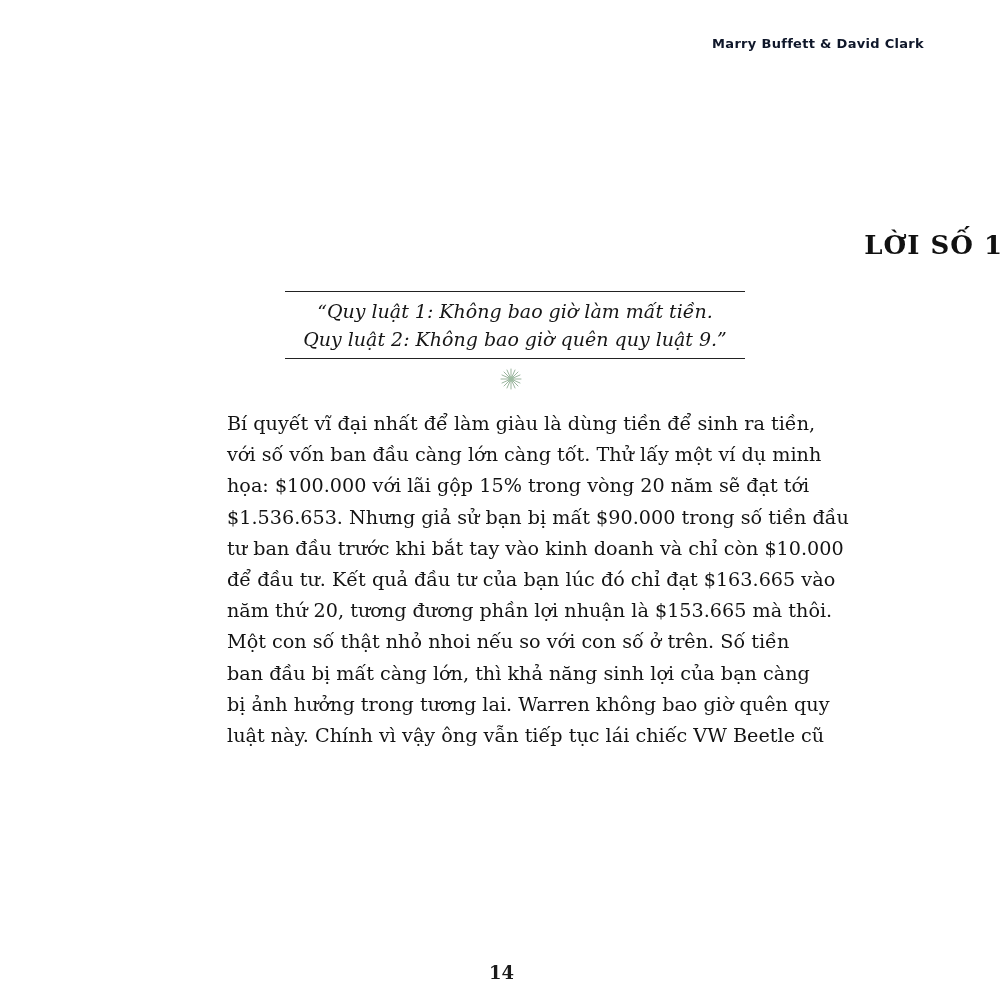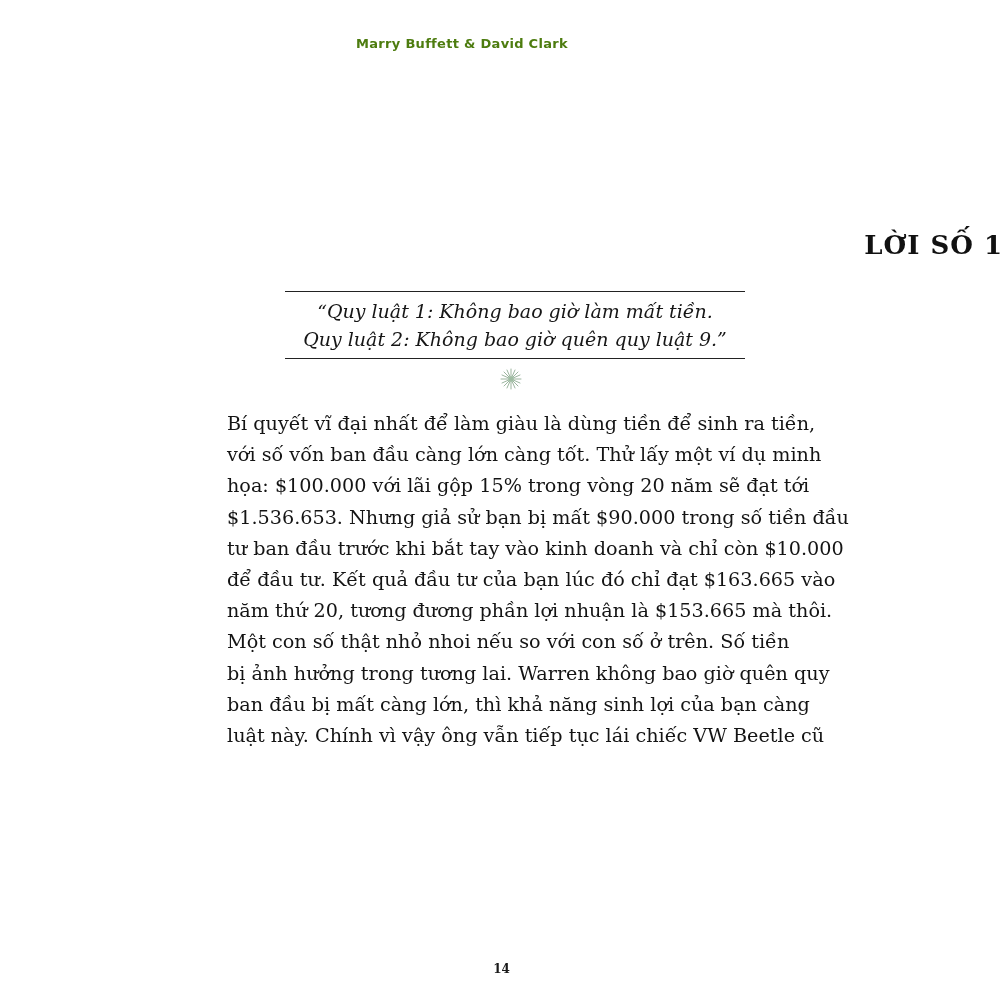--- a/index.html
+++ b/index.html
@@ -12,26 +12,26 @@
       height: 1003px;
       position: relative;
       overflow: hidden;
       color: #111111;
     }
     .running-head {
       position: absolute;
       top: 36px;
       left: 0;
       width: 924px;
-      text-align: center;
+      text-align: right;
       font-family: "DejaVu Sans", sans-serif;
       font-weight: bold;
       font-size: 13px;
       letter-spacing: 0.3px;
-      color: #4d7c0f;
+      color: #0f172a;
     }
     .chapter-title {
       position: absolute;
       top: 230px;
       left: 0;
       width: 1003px;
       text-align: right;
       font-family: "DejaVu Serif", serif;
       font-weight: bold;
       font-size: 26px;
@@ -81,21 +81,21 @@
       text-align-last: left;
     }
     .folio {
       position: absolute;
       top: 962px;
       left: 0;
       width: 1003px;
       text-align: center;
       font-family: "DejaVu Serif", serif;
       font-weight: bold;
-      font-size: 12px;
+      font-size: 18px;
       color: #1a1a1a;
     }
   </style>
 </head>
 <body>
 
 <div class="running-head">Marry Buffett &amp; David Clark</div>
 
 <div class="chapter-title">LỜI SỐ 1</div>
 
@@ -122,18 +122,18 @@
 
 <div class="body-text">
   <span class="line">Bí quyết vĩ đại nhất để làm giàu là dùng tiền để sinh ra tiền,</span>
   <span class="line">với số vốn ban đầu càng lớn càng tốt. Thử lấy một ví dụ minh</span>
   <span class="line">họa: $100.000 với lãi gộp 15% trong vòng 20 năm sẽ đạt tới</span>
   <span class="line">$1.536.653. Nhưng giả sử bạn bị mất $90.000 trong số tiền đầu</span>
   <span class="line">tư ban đầu trước khi bắt tay vào kinh doanh và chỉ còn $10.000</span>
   <span class="line">để đầu tư. Kết quả đầu tư của bạn lúc đó chỉ đạt $163.665 vào</span>
   <span class="line">năm thứ 20, tương đương phần lợi nhuận là $153.665 mà thôi.</span>
   <span class="line">Một con số thật nhỏ nhoi nếu so với con số ở trên. Số tiền</span>
+  <span class="line">ban đầu bị mất càng lớn, thì khả năng sinh lợi của bạn càng</span>
   <span class="line">bị ảnh hưởng trong tương lai. Warren không bao giờ quên quy</span>
-  <span class="line">ban đầu bị mất càng lớn, thì khả năng sinh lợi của bạn càng</span>
   <span class="line">luật này. Chính vì vậy ông vẫn tiếp tục lái chiếc VW Beetle cũ</span>
 </div>
 
 <div class="folio">14</div>
 
 </body></html>

